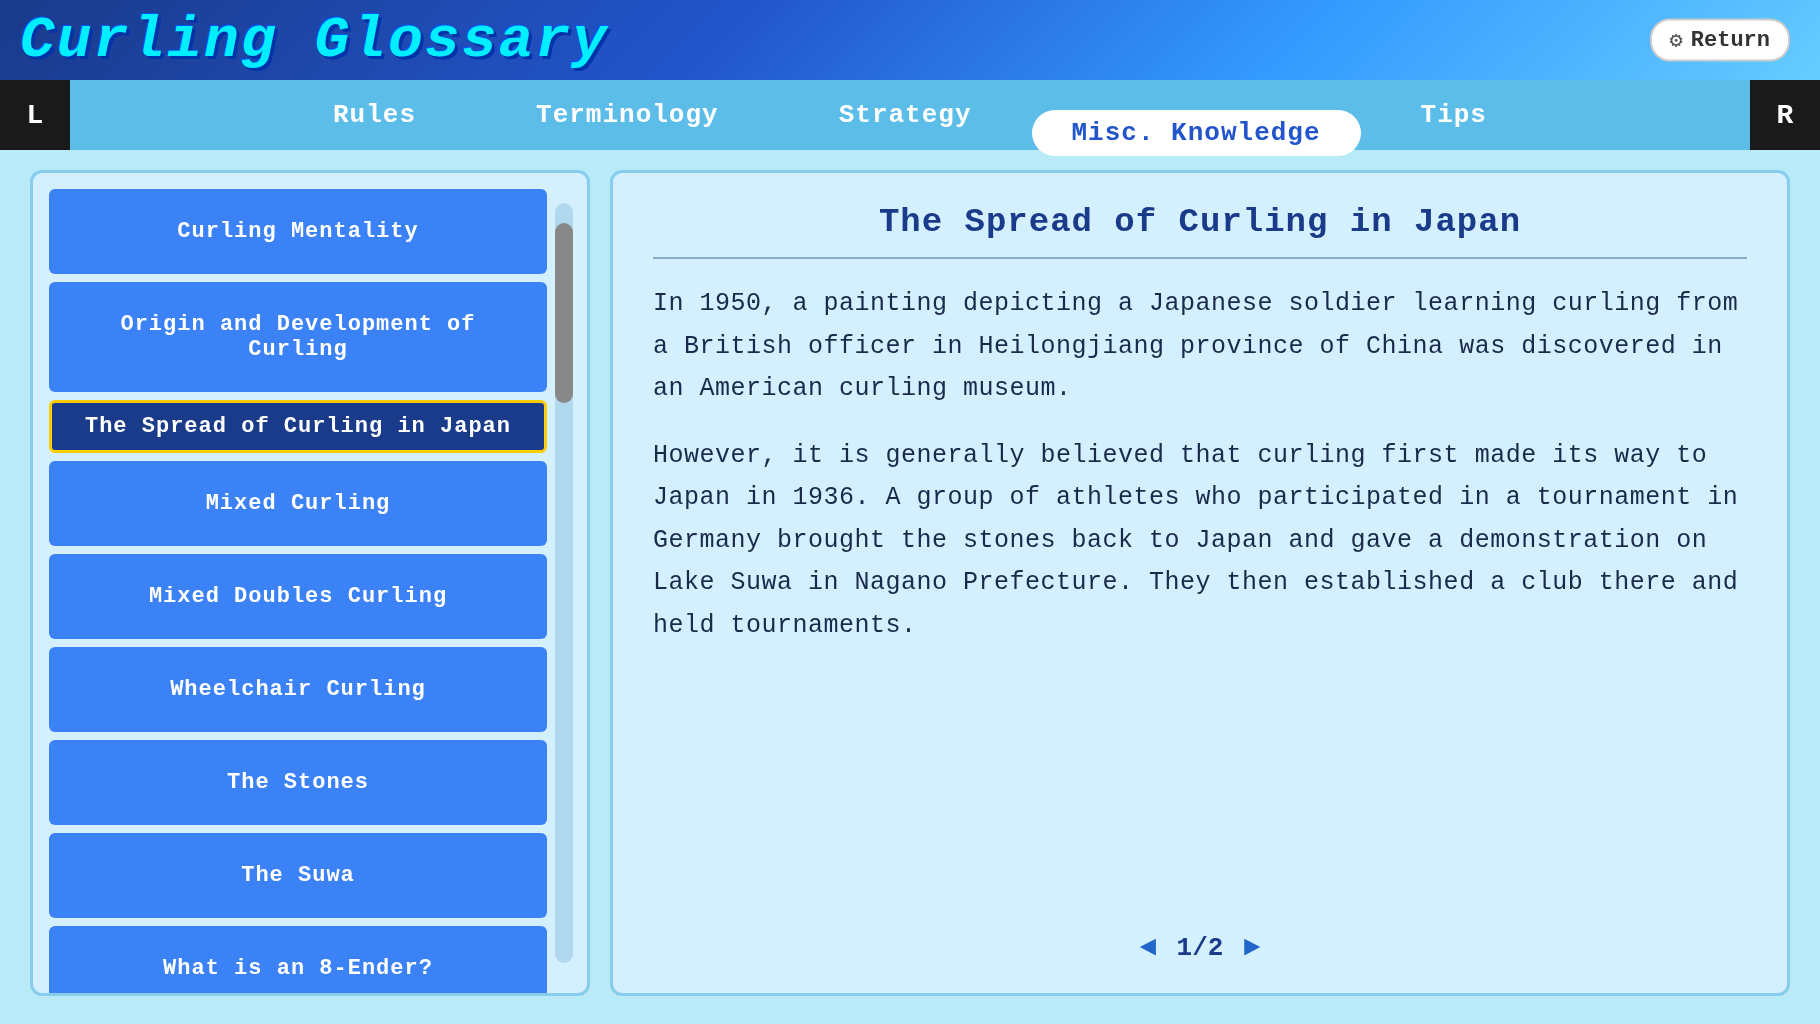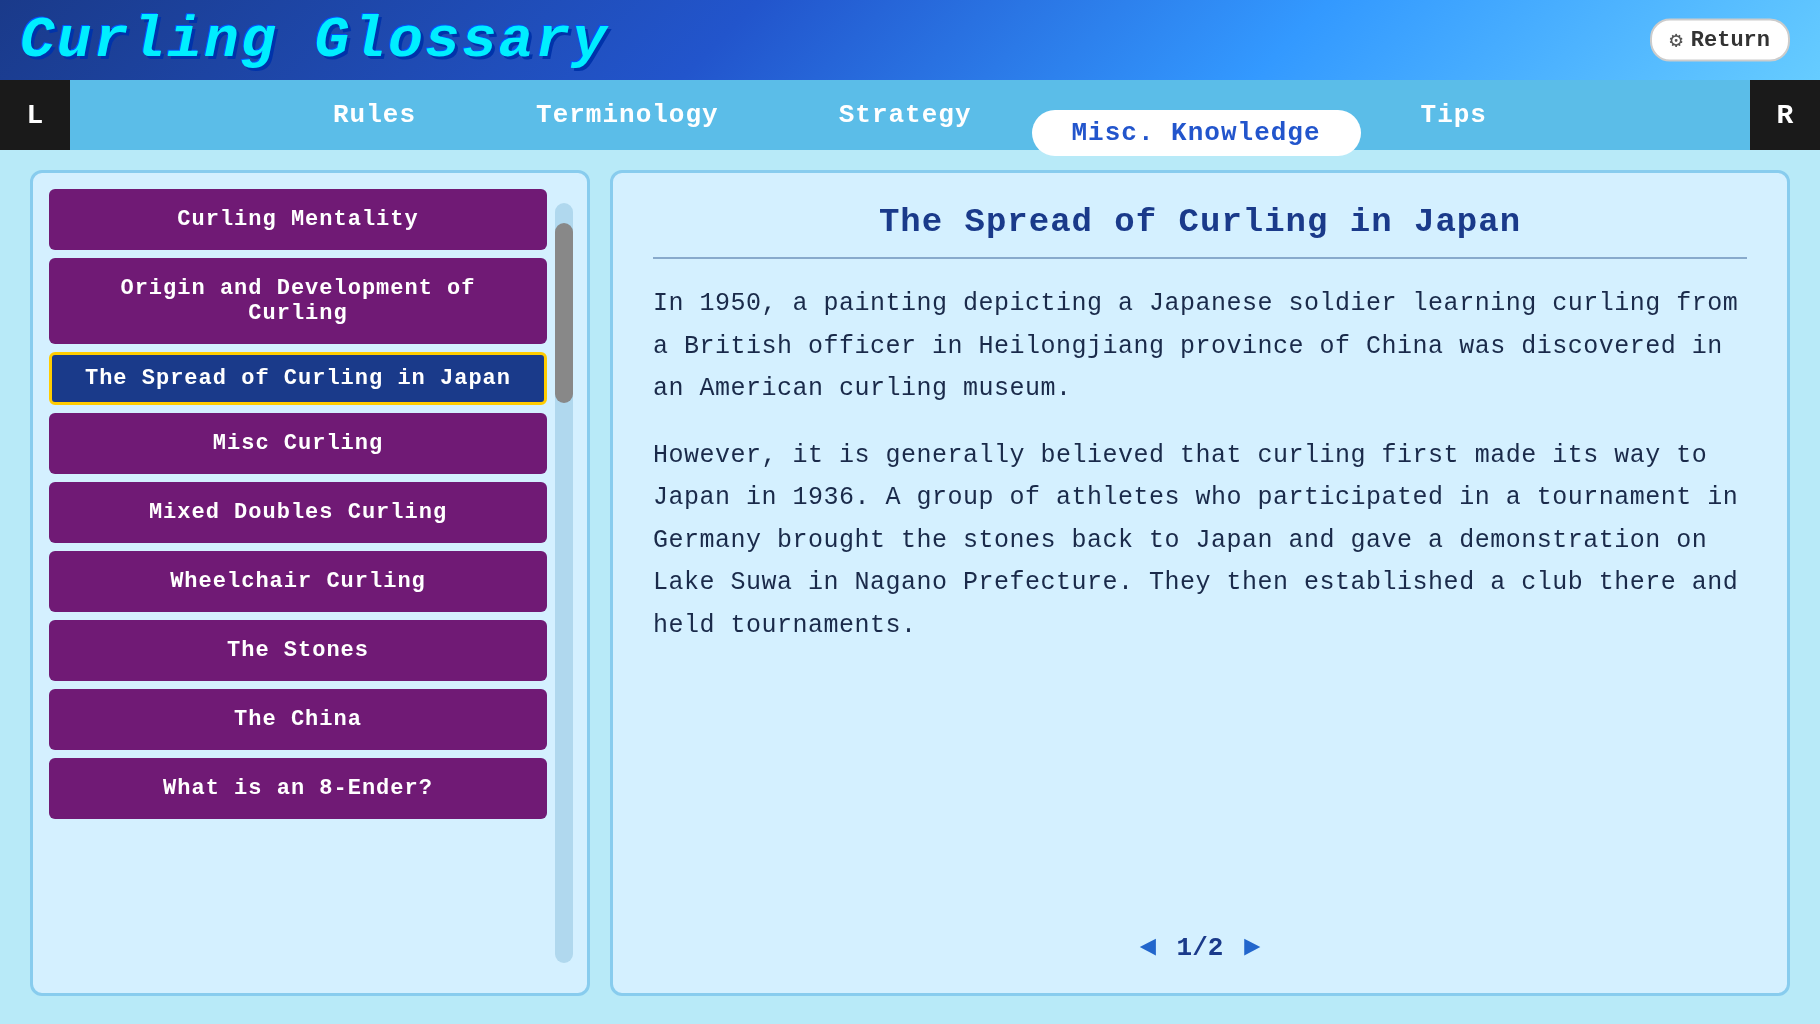--- a/index.html
+++ b/index.html
@@ -150,23 +150,23 @@
     .sidebar-scroll-thumb {
       width: 18px;
       height: 180px;
       background: #888;
       border-radius: 9px;
       position: absolute;
       top: 20px;
     }
 
     .sidebar-item {
-      background: #701a75;
-      color: white;
-      padding: 18px 20px;
+      background: #3b82f6;
+      color: white;
+      padding: 30px 20px;
       border-radius: 6px;
       font-size: 22px;
       font-weight: bold;
       cursor: pointer;
       text-align: center;
       letter-spacing: 1px;
       margin-right: 24px;
     }
 
     .sidebar-item.selected {
@@ -255,25 +255,25 @@
 
   <div class="tab-r">R</div>
 </div>
 
 <div class="main-content">
 
   <div class="sidebar">
     <div class="sidebar-item">Curling Mentality</div>
     <div class="sidebar-item">Origin and Development of Curling</div>
     <div class="sidebar-item selected">The Spread of Curling in Japan</div>
-    <div class="sidebar-item">Misc Curling</div>
+    <div class="sidebar-item">Mixed Curling</div>
     <div class="sidebar-item">Mixed Doubles Curling</div>
     <div class="sidebar-item">Wheelchair Curling</div>
     <div class="sidebar-item">The Stones</div>
-    <div class="sidebar-item">The China</div>
+    <div class="sidebar-item">The Suwa</div>
     <div class="sidebar-item">What is an 8-Ender?</div>
 
     <div class="sidebar-scroll">
       <div class="sidebar-scroll-thumb"></div>
     </div>
   </div>
 
   <div class="content-panel">
     <div class="content-title">The Spread of Curling in Japan</div>
 

